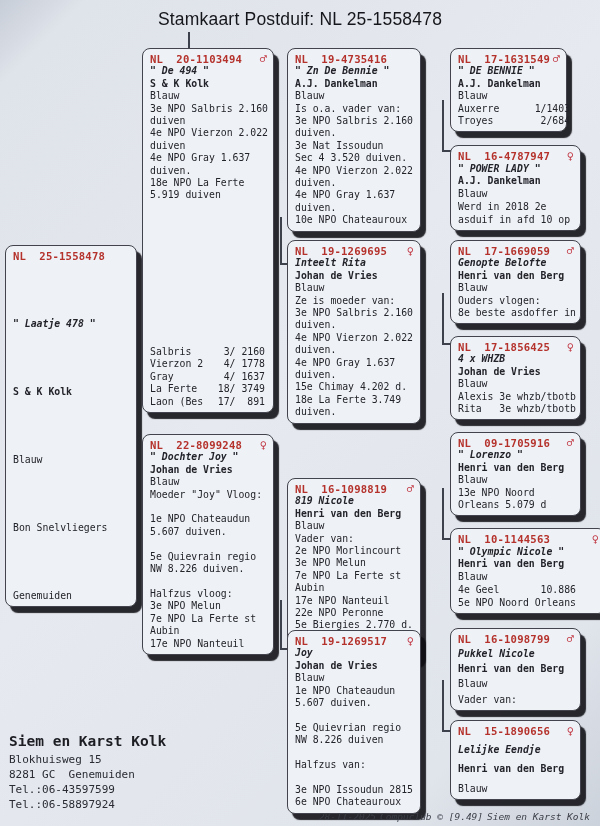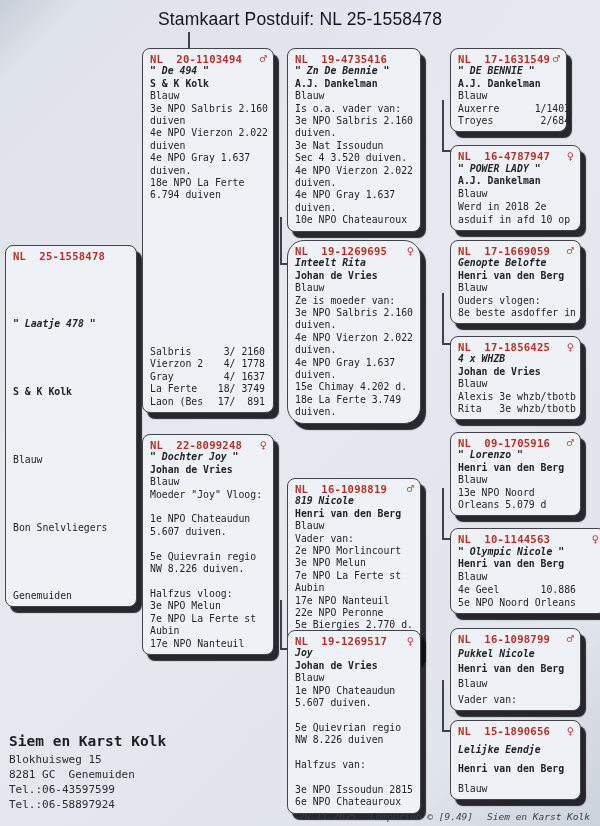--- a/index.html
+++ b/index.html
@@ -32,21 +32,21 @@
   .bx-loft { font-weight:bold; white-space:pre; }
   .bx-ln   { white-space:pre; }
   .bx-fill { flex:1; }
   .bx-stat { display:flex; justify-content:space-between; white-space:pre; padding-right:6px; }
 
   
   .b-subject { left:5px;  top:245px; width:132px; height:362px;gap:35px; }
   .b-father  { left:142px; top:48px;  width:132px; height:365px; }
   .b-mother  { left:142px; top:434px; width:132px; min-height:206px; }
   .b-g1 { left:287px; top:48px;  width:134px; min-height:178px; }
-  .b-g2 { left:287px; top:240px; width:134px; min-height:182px;border-radius:17px; }
+  .b-g2 { left:287px; top:240px; width:134px; min-height:182px; }
   .b-g3 { left:287px; top:434px; width:134px; min-height:180px;margin-top:44px; }
   .b-g4 { left:287px; top:630px; width:134px; min-height:178px; }
   .b-gg1 { left:450px; top:48px;  width:117px; min-height:83px; }
   .b-gg2 { left:450px; top:145px; width:131px; min-height:86px; }
   .b-gg3 { left:450px; top:240px; width:131px; min-height:83px; }
   .b-gg4 { left:450px; top:336px; width:131px; min-height:83px; }
   .b-gg5 { left:450px; top:432px; width:131px; min-height:83px; }
   .b-gg6 { left:450px; top:528px; width:156px; min-height:86px; }
   .b-gg7 { left:450px; top:628px; width:131px; min-height:83px; }
   .b-gg8 { left:450px; top:720px; width:131px; min-height:80px; }
@@ -69,21 +69,21 @@
 
   .contact { position:absolute; left:9px; top:733px; font-family:"DejaVu Sans Mono","Liberation Mono",monospace; color:#2b2c33; }
   .contact-name { font-size:14.5px; font-weight:bold; color:#1d1e24; margin-bottom:3px; white-space:pre; }
   .contact-ln { font-size:11px; line-height:15px; white-space:pre; }
 
   .footer {
     position:absolute; right:10px; top:811px; z-index:5;
     font-family:"DejaVu Sans Mono","Liberation Mono",monospace;
     font-style:italic; font-size:9.5px; color:#3c3f48; white-space:pre;
   }
-  .footer span { margin-left:14px; }
+  .footer span { margin-left:4px; }
 </style>
 </head>
 <body>
 
 <div class="page">
 
   <div class="title">Stamkaart Postduif: NL  25-1558478</div>
 
   <div class="conn c-title"></div>
   <div class="conn c-up-v"></div>
@@ -117,21 +117,21 @@
       <div class="bx-name">" De 494 "</div>
       <div class="bx-loft">S &amp; K Kolk</div>
       <div class="bx-ln">Blauw</div>
       <div class="bx-ln">3e NPO Salbris 2.160</div>
       <div class="bx-ln">duiven</div>
       <div class="bx-ln">4e NPO Vierzon 2.022</div>
       <div class="bx-ln">duiven</div>
       <div class="bx-ln">4e NPO Gray 1.637</div>
       <div class="bx-ln">duiven.</div>
       <div class="bx-ln">18e NPO La Ferte</div>
-      <div class="bx-ln">6.794 duiven</div>
+      <div class="bx-ln">5.919 duiven</div>
       <div class="bx-fill"></div>
       <div class="bx-stat"><span>Salbris</span><span>3/ 2160</span></div>
       <div class="bx-stat"><span>Vierzon 2</span><span>4/ 1778</span></div>
       <div class="bx-stat"><span>Gray</span><span>4/ 1637</span></div>
       <div class="bx-stat"><span>La Ferte</span><span>18/ 3749</span></div>
       <div class="bx-stat"><span>Laon (Bes</span><span>17/  891</span></div>
     </div>
   <div class="pbox b-mother">
       <div class="bx-h">
         <span class="ring">NL  22-8099248</span>

